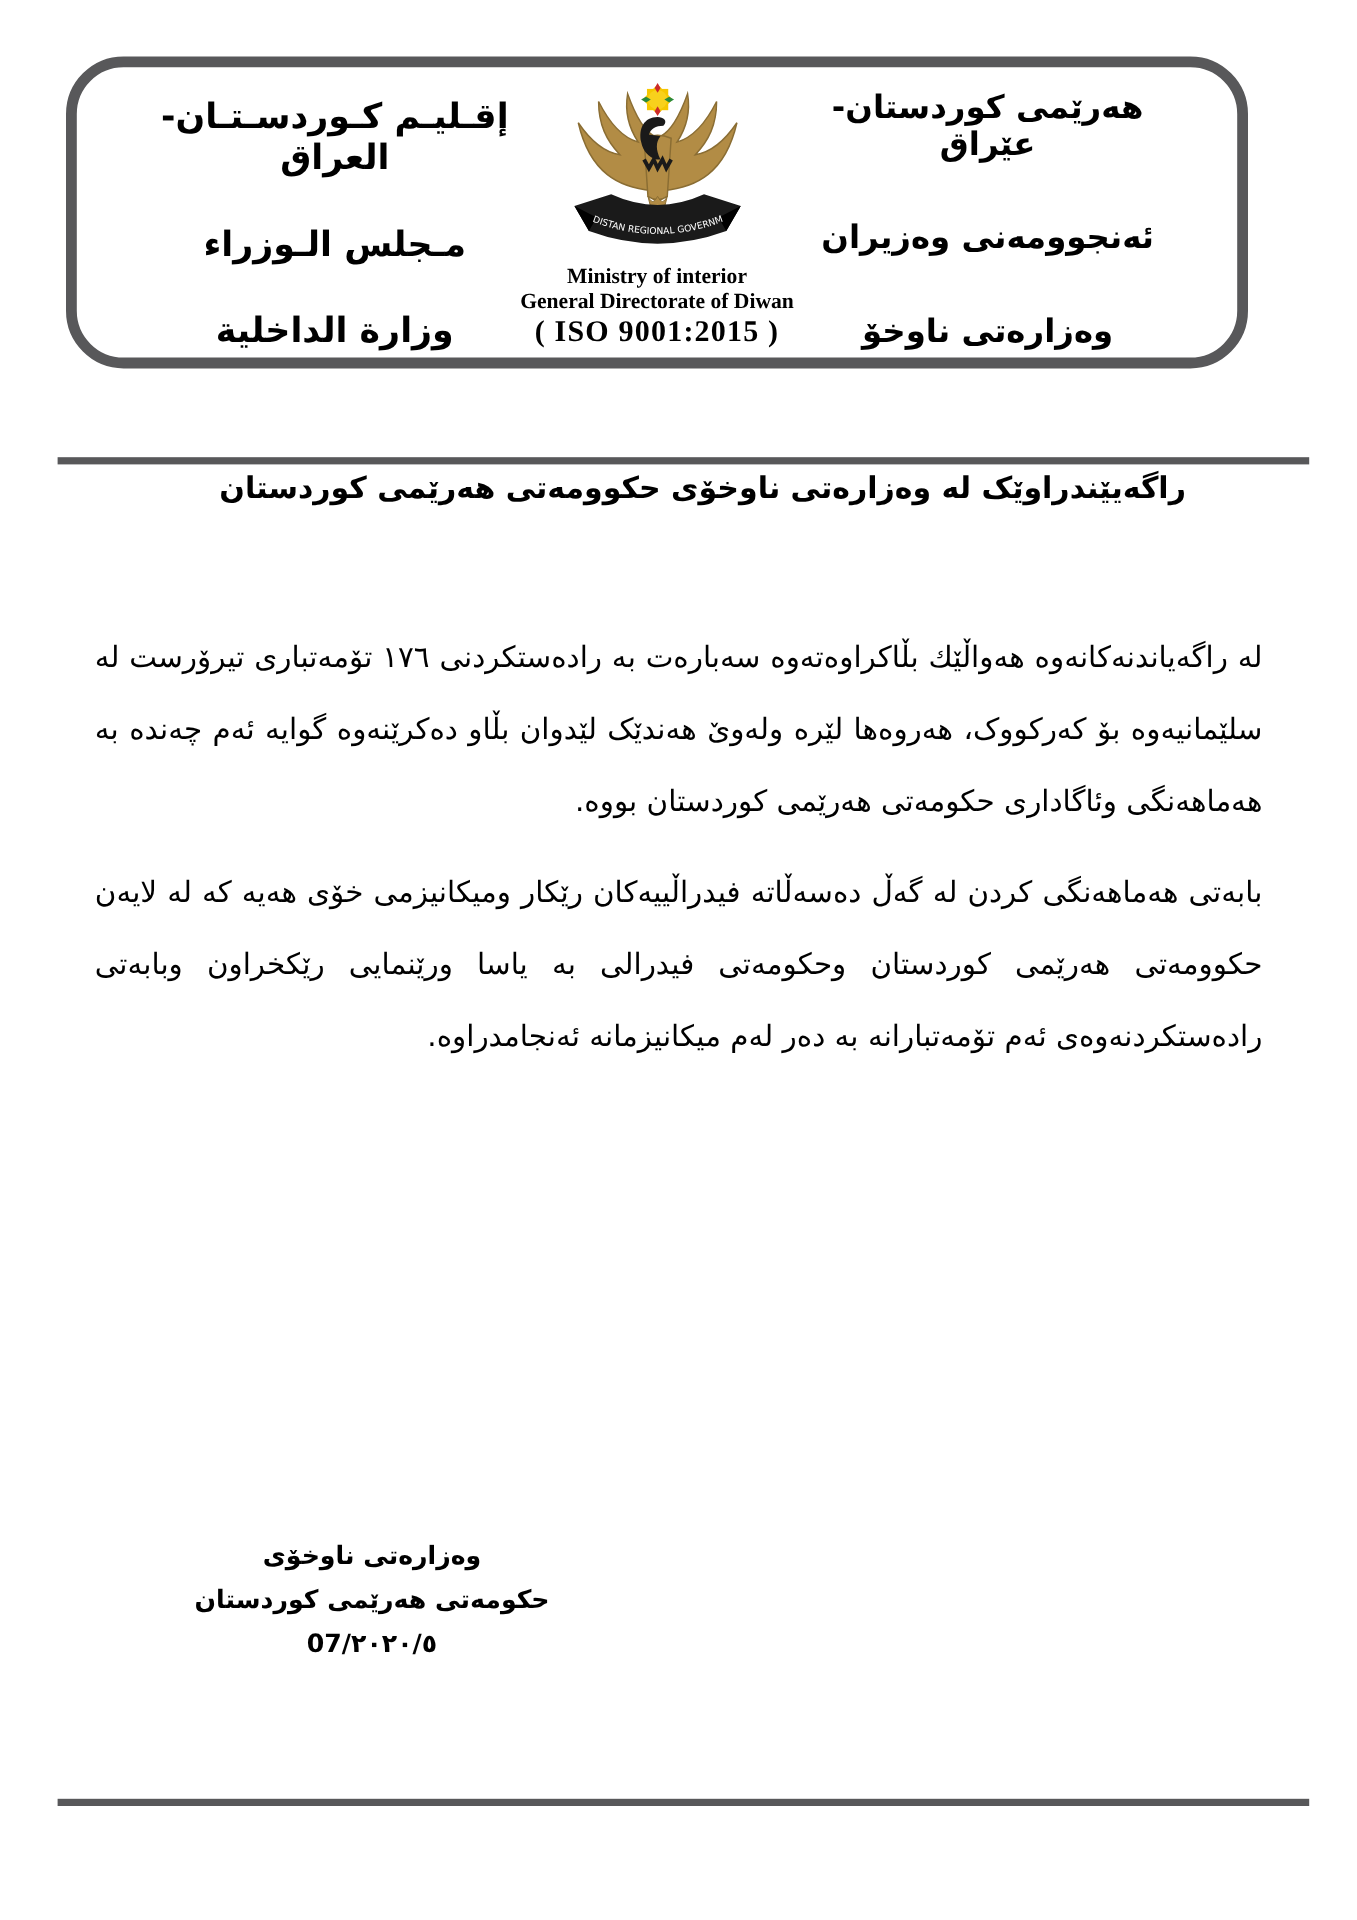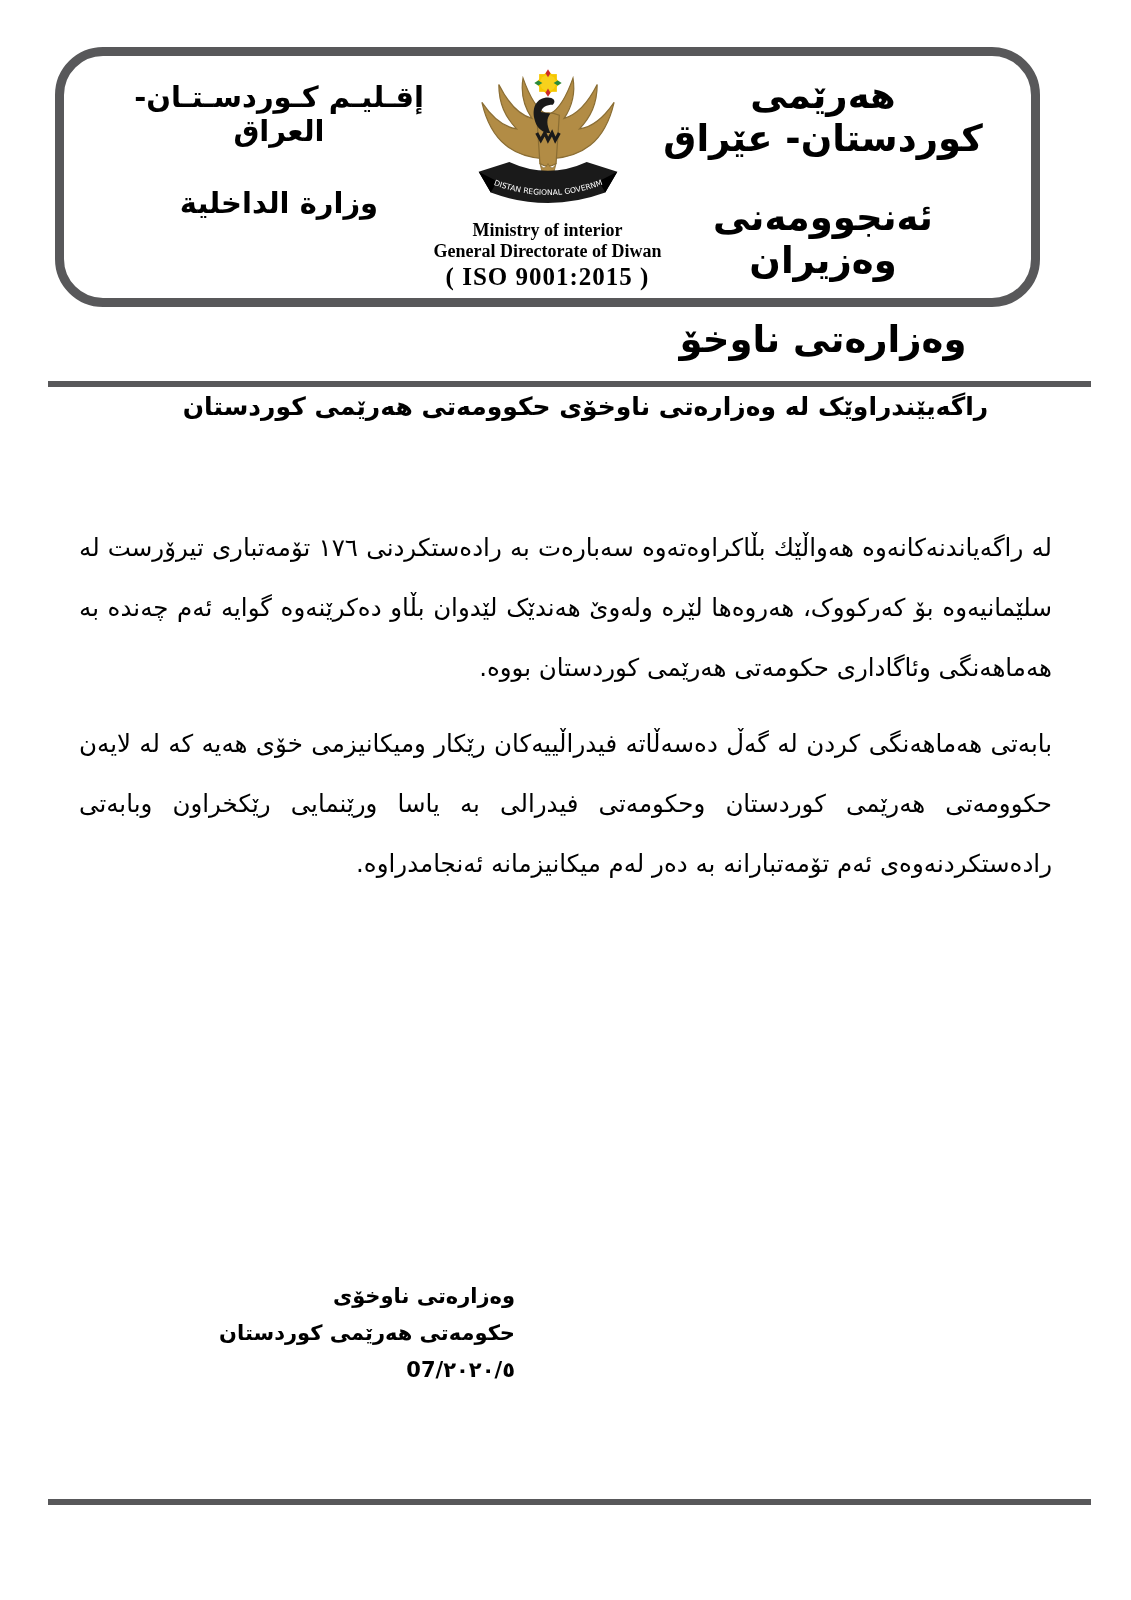--- a/index.html
+++ b/index.html
@@ -9,21 +9,21 @@
     background:#ffffff; overflow:hidden;
     font-family:"DejaVu Sans", sans-serif; color:#000;
   }
   
   .header-box {
     position:absolute; left:55px; top:47px; width:985px; height:260px;
     border:9px solid #58585a; border-radius:48px; background:#fff;
   }
   .col { position:absolute; display:flex; flex-direction:column; text-align:center; direction:rtl; }
   .col-ar { left:35px; top:24px; width:360px; gap:38px; font-size:29px; font-weight:bold; }
-  .col-ku { right:38px; top:18px; width:340px; gap:36px; font-size:37px; font-weight:bold; }
+  .col-ku { right:38px; top:18px; width:340px; gap:47px; font-size:27px; font-weight:bold; }
   .col-center {
     position:absolute; left:50%; top:6px; transform:translateX(-50%);
     width:300px; text-align:center;
   }
   .emblem-svg { display:block; margin:0 auto; }
   .en-line { font-family:"Liberation Serif", serif; font-weight:bold; font-size:18px; line-height:21px; }
   .iso-line { font-family:"Liberation Serif", serif; font-weight:bold; font-size:25px; line-height:30px; letter-spacing:1px; }
   
   .rule { position:absolute; left:48px; width:1043px; height:6px; background:#58585a; }
   .rule-top { top:381px; }
@@ -37,33 +37,34 @@
   
   .body-text {
     position:absolute; top:502px; left:63px; width:1005px;
     direction:rtl; text-align:justify;
     font-size:24.5px; line-height:60px;
   }
   .body-text p { margin:16px; }
   
   .signature {
     position:absolute; left:105px; top:1278px; width:410px;
-    direction:rtl; 
+    direction:rtl; text-align:center;
     font-size:21px; font-weight:bold; line-height:37px;
   }
 </style>
 </head>
 <body>
 
 <div id="page">
 
   <div class="header-box">
 
     <div class="col col-ar">
       <div>إقـليـم كـوردسـتـان- العراق</div>
+      <div>مـجلس الـوزراء</div>
       <div>وزارة الداخلية</div>
     </div>
 
     <div class="col-center">
       <svg class="emblem-svg" width="180" height="158" viewBox="0 0 220 196">
 
         <g>
           <rect x="99" y="15" width="22" height="22" fill="#f6c700" transform="rotate(45 110 26)"></rect>
           <rect x="99" y="15" width="22" height="22" fill="#f6c700"></rect>
           <circle cx="110" cy="26" r="10" fill="#f8d11c"></circle>

